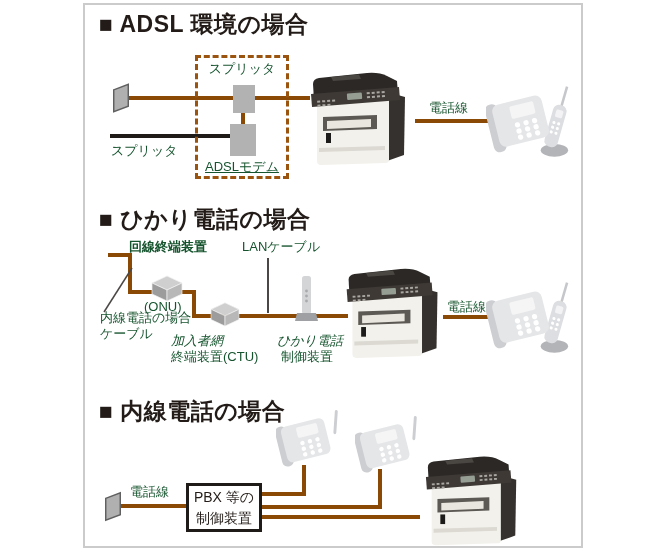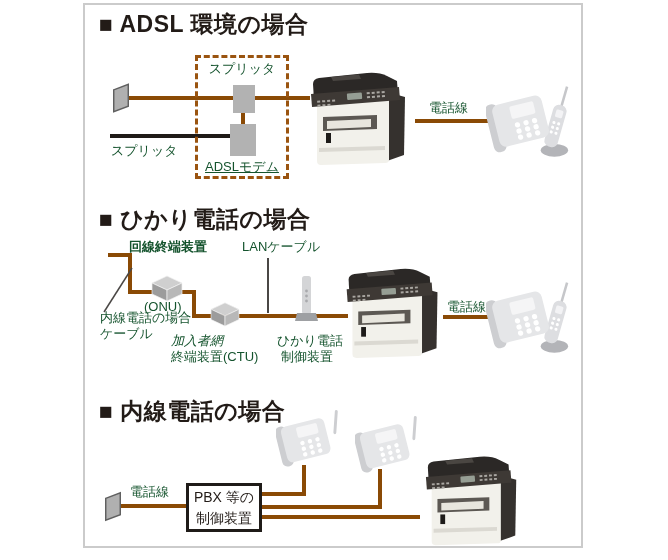--- a/index.html
+++ b/index.html
@@ -196,21 +196,21 @@
 <div class="abs lbl" style="left:242px;top:239px;">LANケーブル</div>
 <div class="abs pointer-v" style="left:267px;top:258px;height:55px;"></div>
 
 <svg class="abs" style="left:100px;top:264px;width:36px;height:52px;">
   <line x1="4" y1="48" x2="32" y2="4" stroke="#4a4745" stroke-width="1.5"></line>
 </svg>
 <div class="abs lbl" style="left:100px;top:310px;">内線電話の場合</div>
 <div class="abs lbl" style="left:100px;top:326px;">ケーブル</div>
 <div class="abs lbl" style="left:171px;top:333px;font-style:italic;">加入者網</div>
 <div class="abs lbl" style="left:171px;top:349px;">終端装置(CTU)</div>
-<div class="abs lbl" style="left:277px;top:333px;">ひかり電話</div>
+<div class="abs lbl" style="left:277px;top:333px;font-style:italic;">ひかり電話</div>
 <div class="abs lbl" style="left:281px;top:349px;">制御装置</div>
 
 <svg class="abs icon" style="left:337px;top:264px;width:114px;height:99px;">
     <use href="#sym-printer"></use>
   </svg>
 <div class="abs lbl" style="left:447px;top:299px;">電話線</div>
 <div class="abs hline" style="left:443px;top:315px;width:50px;"></div>
 <svg class="abs icon" style="left:486px;top:276px;width:86px;height:80px;">
     <use href="#sym-phone"></use>
   </svg>

